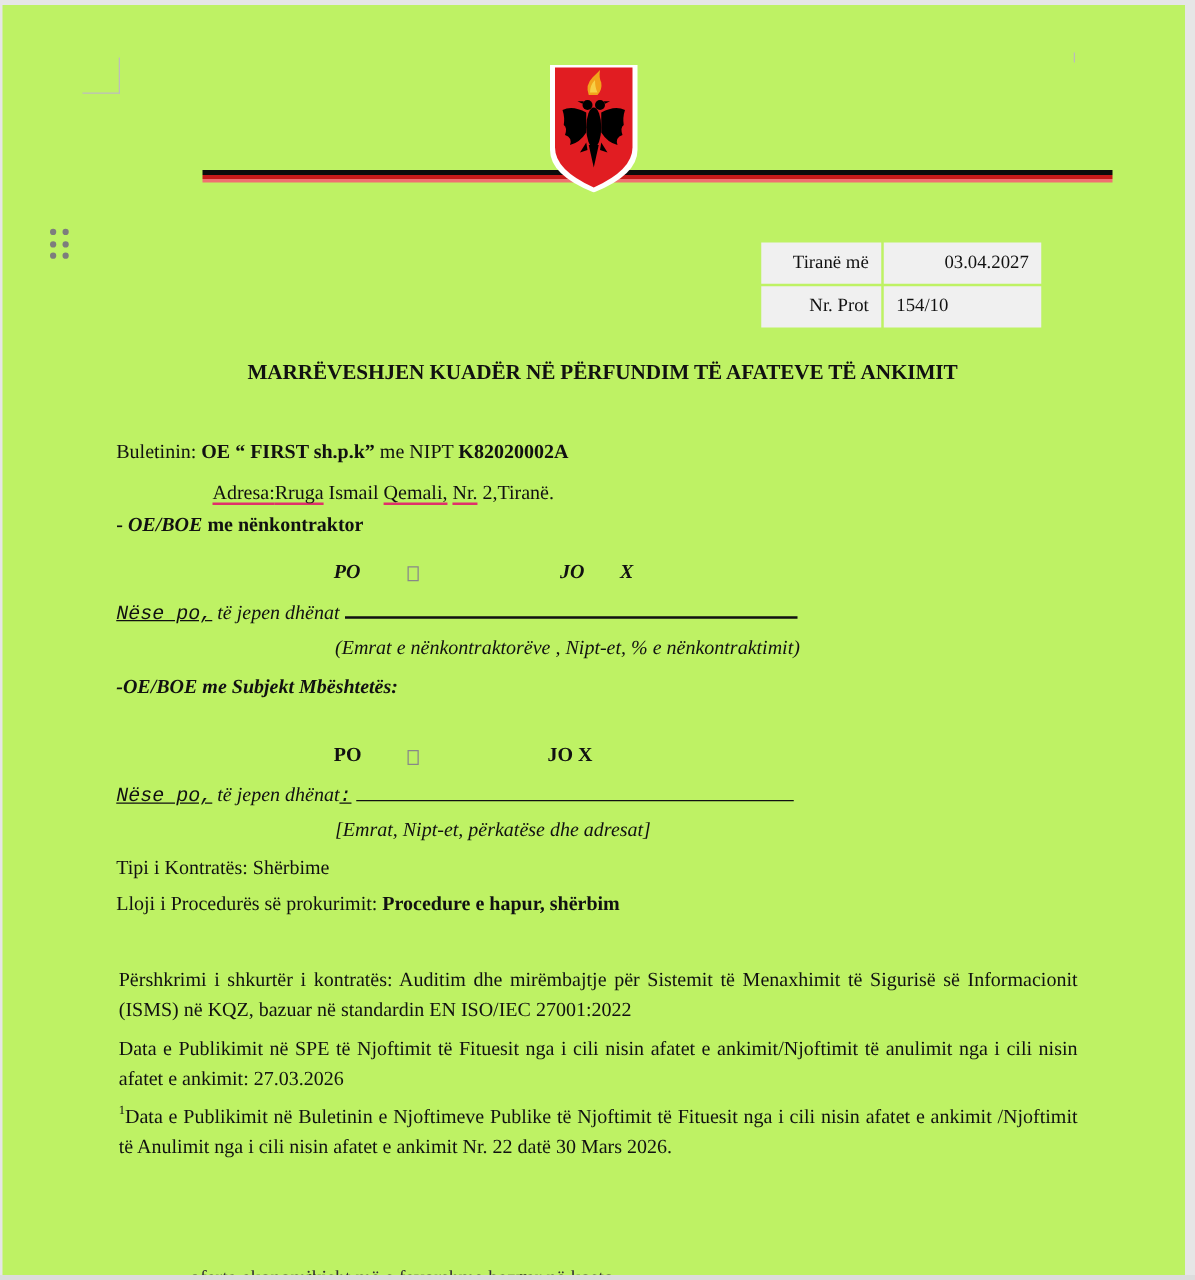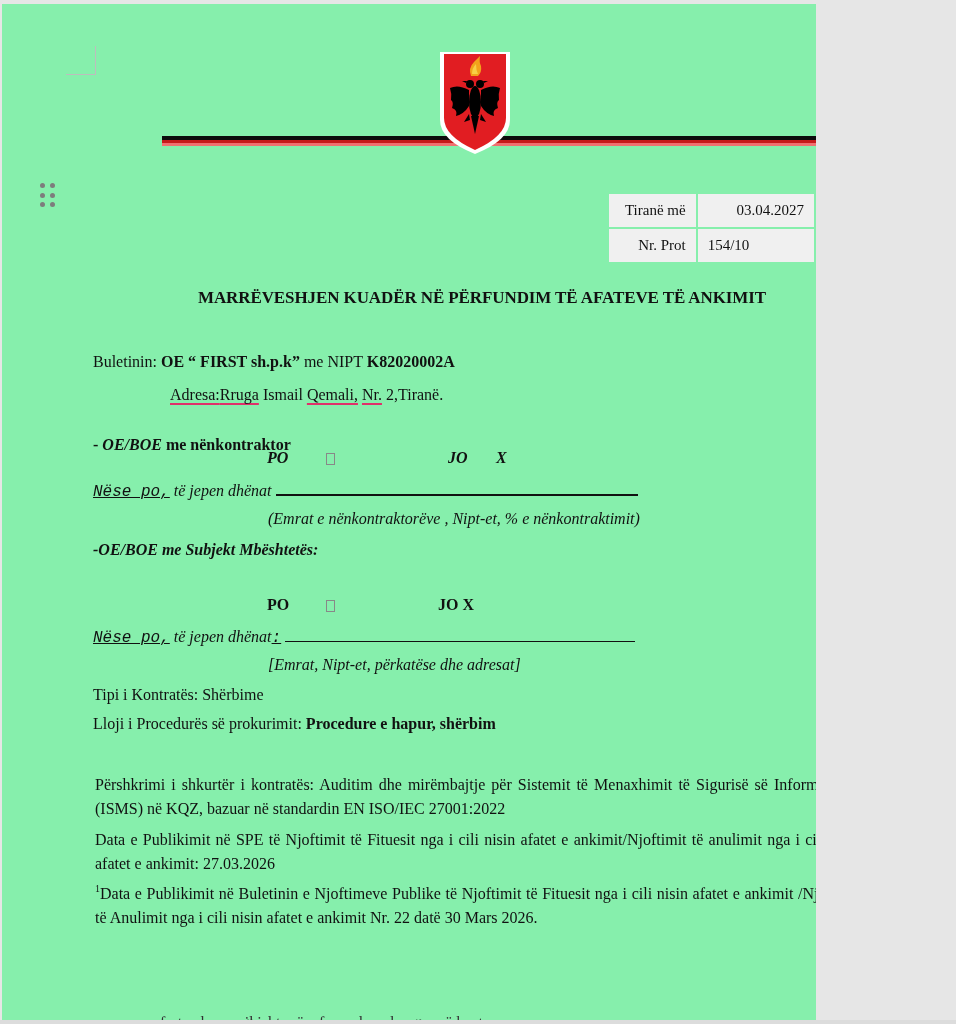--- a/index.html
+++ b/index.html
@@ -4,22 +4,22 @@
   <style>
     html, body { margin: 0; padding: 0; }
     body {
       width: 956px; height: 1024px; overflow: hidden;
       background: #e6e6e6;
       font-family: "Liberation Serif", "DejaVu Serif", serif;
       color: #111;
       position: relative;
     }
     .page {
-      position: absolute; left: 2px; top: 4px; width: 814px; height: 1016px;
-      background: #86efac; overflow: hidden;
+      position: absolute; left: 2px; top: 4px; width: 946px; height: 1016px;
+      background: #bef264; overflow: hidden;
     }
     .corner-mark {
       position: absolute; left: 64px; top: 42px; width: 29px; height: 28px;
       border-right: 1px solid #bdbdbd; border-bottom: 1px solid #bdbdbd;
     }
     .corner-mark-right {
       position: absolute; left: 857px; top: 38px; width: 1px; height: 8px; background: #bbb;
     }
     .drag-handle {
       position: absolute; left: 38px; top: 179px; width: 16px; height: 26px;
@@ -122,21 +122,21 @@
   </div>
 
   <div class="line-abs" style="left:91px; top:349px;">
     <span>Buletinin: </span><span class="b">OE “ FIRST sh.p.k”</span><span> me NIPT </span><span class="b">K82020002A</span>
   </div>
 
   <div class="line-abs" style="left:168px; top:382px;">
     <span class="squig">Adresa:</span><span class="squig">Rruga</span><span> Ismail </span><span class="squig">Qemali,</span> <span class="squig">Nr.</span><span> 2,Tiranë.</span>
   </div>
 
-  <div class="line-abs b" style="left:91px; top:432px;text-align:right;">
+  <div class="line-abs b" style="left:91px; top:408px;text-align:right;">
     <span>- </span><span class="i">OE/BOE</span><span> me nënkontraktor</span>
   </div>
 
   <div class="line-abs b i" style="left:265px; top:445px;">
     <span>PO</span>
   </div>
   <span class="line-abs checkbox-glyph" style="left:324px; top:449px;"></span>
   <div class="line-abs b i" style="left:436px; top:445px;margin-left:10px;">
     <span>JO</span>
   </div>

